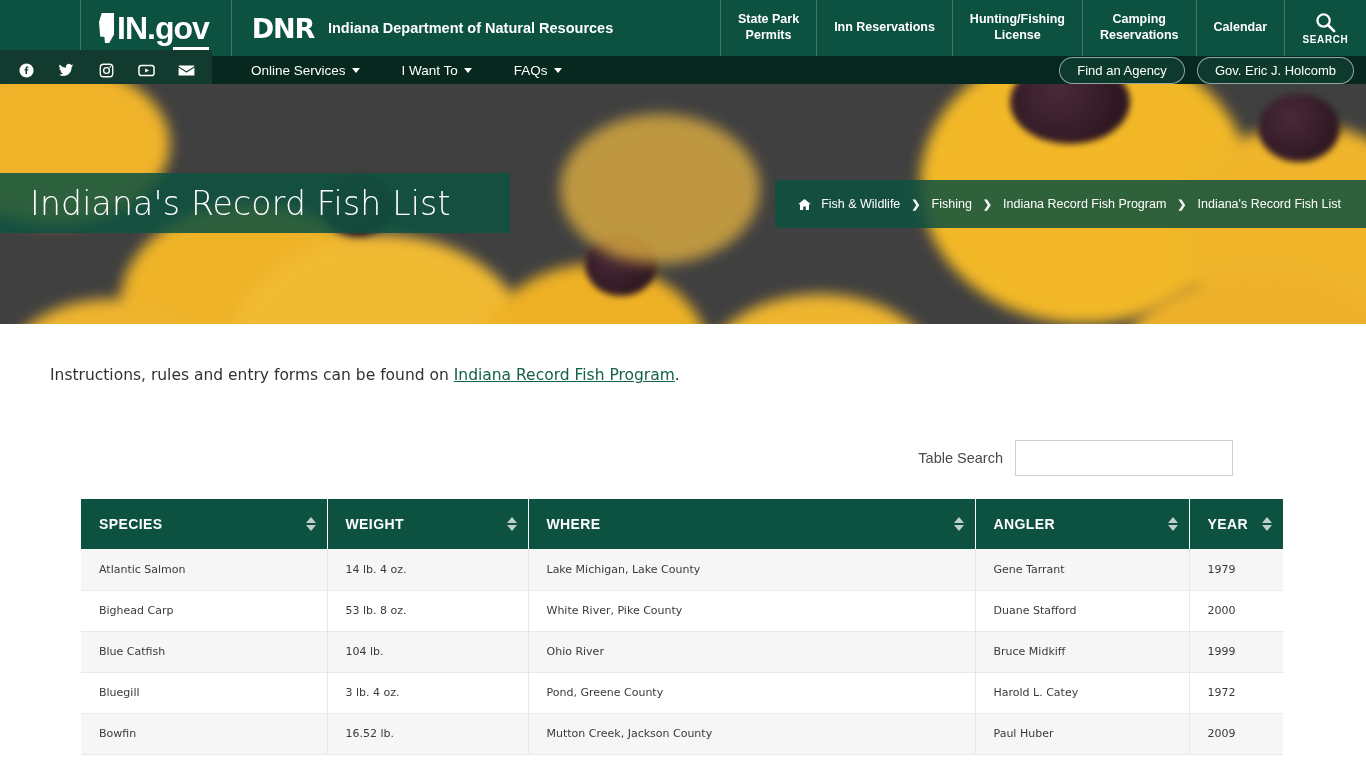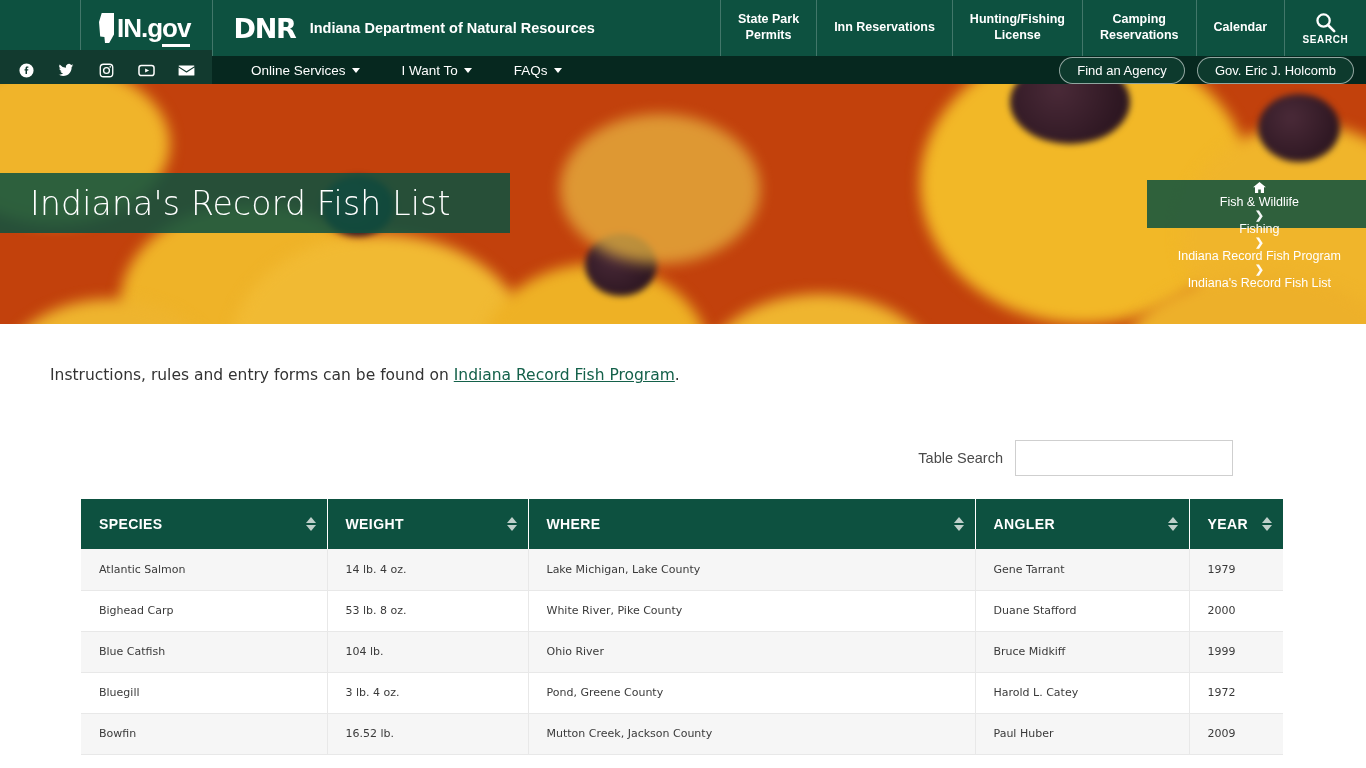--- a/index.html
+++ b/index.html
@@ -29,21 +29,21 @@
   .menu-btn .menu-label {
     font-size: 10px; font-weight: bold; letter-spacing: .5px; margin-top: 3px;
   }
   .divider-v { width: 1px; background: rgba(255,255,255,.22); }
 
   .brand-ingov {
     display: flex; align-items: center; padding: 0 22px 0 18px;
     gap: 2px; cursor: pointer;
   }
   .in-mark {
-    font-size: 26px; font-weight: bold; letter-spacing: -1px;
+    font-size: 32px; font-weight: bold; letter-spacing: -1px;
     line-height: 1; display: flex; align-items: center;
   }
   .in-mark .statechip {
     display: inline-block; width: 15px; height: 30px; background: #fff;
     margin-right: 3px;
     clip-path: polygon(18% 0, 100% 0, 100% 72%, 68% 100%, 40% 100%, 36% 80%, 8% 78%, 0 30%);
   }
   .gov-ul { border-bottom: 3px solid #fff; padding-bottom: 1px; }
 
   .brand-dnr {
@@ -97,21 +97,21 @@
   .subnav-right { margin-left: auto; display: flex; align-items: center; gap: 12px; padding-right: 12px; }
   .pill {
     border: 1px solid rgba(255,255,255,.55);
     border-radius: 16px; padding: 5px 17px; font-size: 13px;
     cursor: pointer; white-space: nowrap; background: #0d3a2d;
   }
 
   
   .hero {
     position: relative; height: 240px; overflow: hidden;
-    background: #c2410c;
+    background: #404040;
   }
   .hero-photo { position: absolute; inset: 0; }
   .hero-photo .layer { position: absolute; inset: -10%; }
   .bg-green {
     background:
       radial-gradient(closed 40% 30% at 18% 25%, #9bb356 0%, transparent 60%),
       radial-gradient(closed 45% 35% at 62% 18%, #86a44a 0%, transparent 60%),
       linear-gradient(160deg, #7d9c42 0%, #6f8f3c 40%, #5f7f34 100%);
     filter: blur(10px);
   }
@@ -130,21 +130,21 @@
     display: flex; align-items: center;
   }
   .hero-title {
     color: #ffffff; font-size: 33px; font-weight: 300;
     padding-left: 30px; letter-spacing: .2px;
     font-family: "DejaVu Sans", sans-serif;
   }
   .breadcrumb-bar {
     position: absolute; right: 0; top: 96px; height: 48px;
     background: rgba(13,81,64,.85);
-    display: flex; align-items: center; padding: 0 16px 0 22px; gap: 0; flex-direction: column;
+    display: flex; align-items: center; padding: 0 16px 0 22px; gap: 0;
   }
   .crumb {
     color: #fff; font-size: 12.5px; white-space: nowrap; cursor: pointer;
     padding: 0 9px;
   }
   .crumb.current { cursor: default; }
   .crumb-sep {
     color: #fff; font-size: 11px; font-weight: bold; opacity: .95;
     padding: 0 2px;
   }

